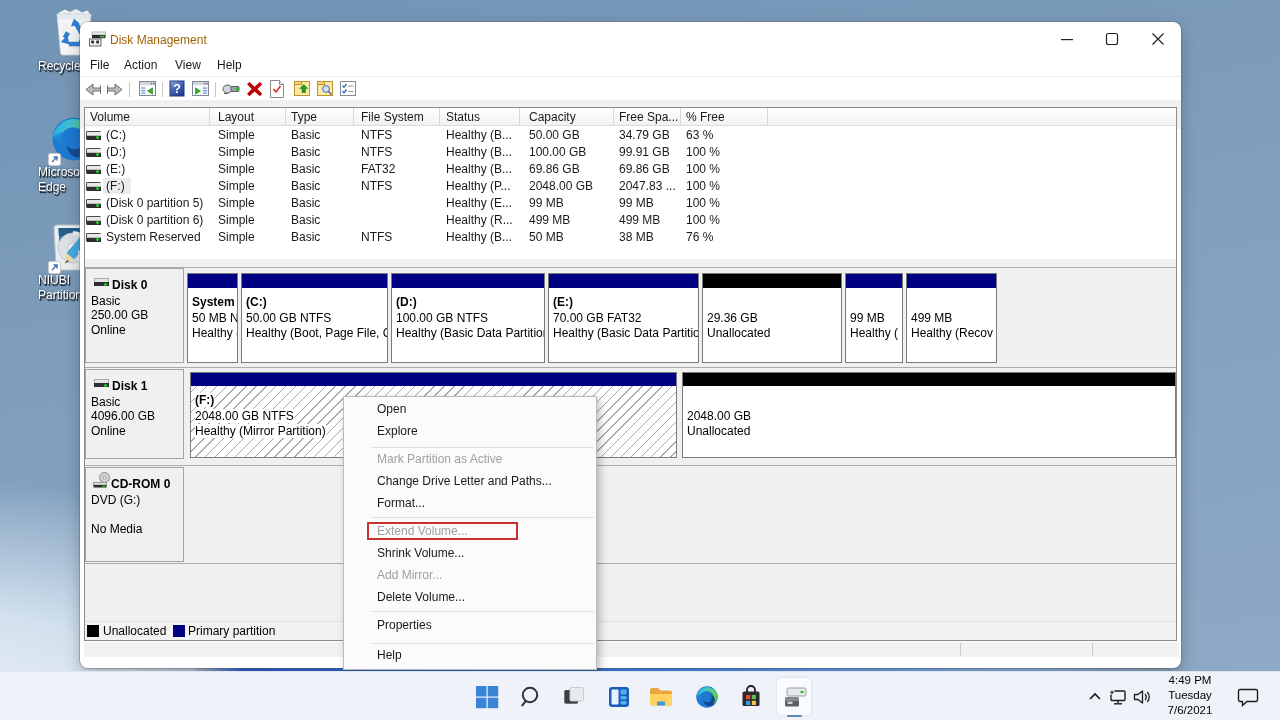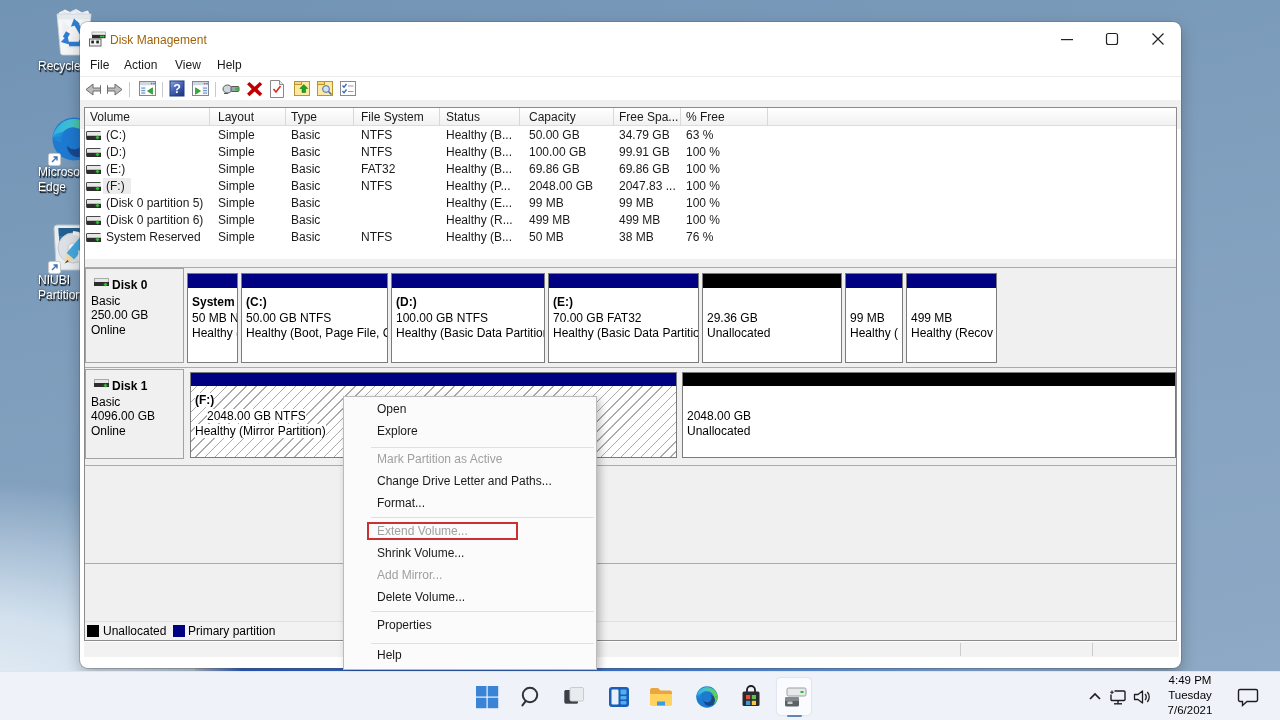--- a/index.html
+++ b/index.html
@@ -393,20 +393,32 @@
         <div style="position:absolute;left:8px;top:9px;width:15px;height:8px;">
           <div style="position:absolute;left:0;top:0;width:15px;height:3.5px;background:#e6e6e6;border:1px solid #aaa;border-bottom:none;"></div>
           <div style="position:absolute;left:0;top:3.5px;width:15px;height:4.5px;background:#2d2d2d;"></div>
           <div style="position:absolute;left:10px;top:4.5px;width:3px;height:3px;background:#27c427;transform:rotate(45deg);"></div>
         </div>
         <div style="position:absolute;left:26px;top:8.5px;font-weight:bold;">Disk 1</div>
         <div style="position:absolute;left:5px;top:24.5px;">Basic</div>
         <div style="position:absolute;left:5px;top:39.2px;">4096.00 GB</div>
         <div style="position:absolute;left:5px;top:53.900000000000006px;">Online</div>
       </div>
+      <div class="dpanel" style="left:0px; top:359px; width:99px; height:95px;">
+        <svg width="18" height="16" viewBox="0 0 18 16" style="position:absolute;left:7px;top:4px;">
+          <circle cx="11.5" cy="5.5" r="5" fill="#d5d5d5" stroke="#8a8a8a"></circle>
+          <circle cx="11.5" cy="5.5" r="1.5" fill="#f4f4f4" stroke="#999"></circle>
+          <rect x="0.5" y="10.5" width="13" height="2.5" fill="#e6e6e6" stroke="#999"></rect>
+          <rect x="0.5" y="13" width="13" height="2.5" fill="#2d2d2d"></rect>
+          <rect x="9.5" y="13.5" width="2.5" height="2" fill="#27c427"></rect>
+        </svg>
+        <div style="position:absolute;left:25px;top:8.5px;font-weight:bold;">CD-ROM 0</div>
+        <div style="position:absolute;left:5px;top:24.5px;">DVD (G:)</div>
+        <div style="position:absolute;left:5px;top:53.900000000000006px;">No Media</div>
+      </div>
       <div class="pbox" style="left:102px; top:165px; width:51px; height:90px;">
         <div class="pbar" style="height:14px; background:#000082;"></div>
         <div class="ptxt" style="left:4px;top:21px;font-weight:bold;">System Reserved</div>
         <div class="ptxt" style="left:4px;top:36.5px;">50 MB NTFS</div>
         <div class="ptxt" style="left:4px;top:52.0px;">Healthy (System,</div>
       </div>
       <div class="pbox" style="left:156px; top:165px; width:147px; height:90px;">
         <div class="pbar" style="height:14px; background:#000082;"></div>
         <div class="ptxt" style="left:4px;top:21px;font-weight:bold;">(C:)</div>
         <div class="ptxt" style="left:4px;top:36.5px;">50.00 GB NTFS</div>
@@ -439,21 +451,21 @@
       <div class="pbox" style="left:821px; top:165px; width:91px; height:90px;">
         <div class="pbar" style="height:14px; background:#000082;"></div>
         <div class="ptxt" style="left:4px;top:21px;"></div>
         <div class="ptxt" style="left:4px;top:36.5px;">499 MB</div>
         <div class="ptxt" style="left:4px;top:52.0px;">Healthy (Recov</div>
       </div>
       <div class="pbox" style="left:105px; top:264px; width:487px; height:86px;">
         <div style="position:absolute;left:0;top:0;width:100%;height:100%;background:repeating-linear-gradient(135deg,#ffffff 0px,#ffffff 6px,#ababab 6px,#ababab 7px);"></div>
         <div class="pbar" style="height:13px; background:#000082;"></div>
         <div class="ptxt" style="left:4px;top:20px;font-weight:bold;background:#fff;">(F:)</div>
-        <div class="ptxt" style="left:4px;top:35.5px;background:#fff;margin-left:12px;">2048.00 GB NTFS</div>
+        <div class="ptxt" style="left:4px;top:35.5px;background:#fff;">2048.00 GB NTFS</div>
         <div class="ptxt" style="left:4px;top:51.0px;background:#fff;">Healthy (Mirror Partition)</div>
       </div>
       <div class="pbox" style="left:597px; top:264px; width:494px; height:86px;">
         <div class="pbar" style="height:13px; background:#000000;"></div>
         <div class="ptxt" style="left:4px;top:20px;"></div>
         <div class="ptxt" style="left:4px;top:35.5px;">2048.00 GB</div>
         <div class="ptxt" style="left:4px;top:51.0px;">Unallocated</div>
       </div>
     <div id="legend">
       <span class="sw" style="left:2px; background:#000;"></span>

